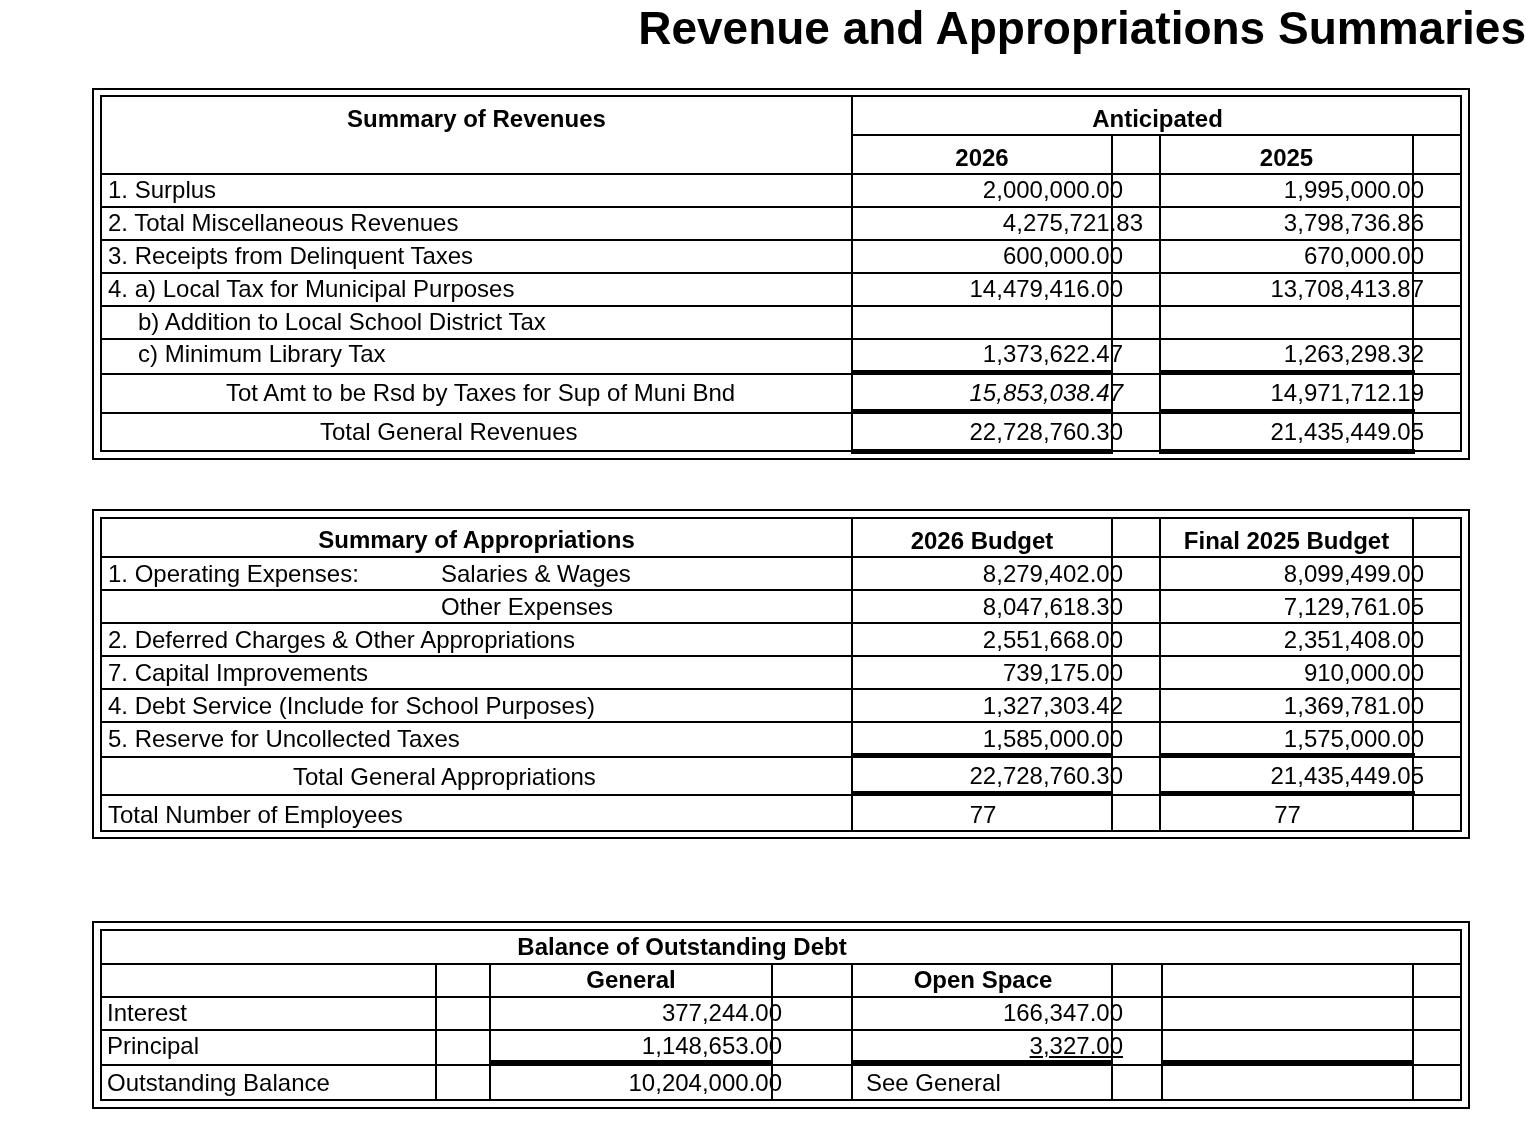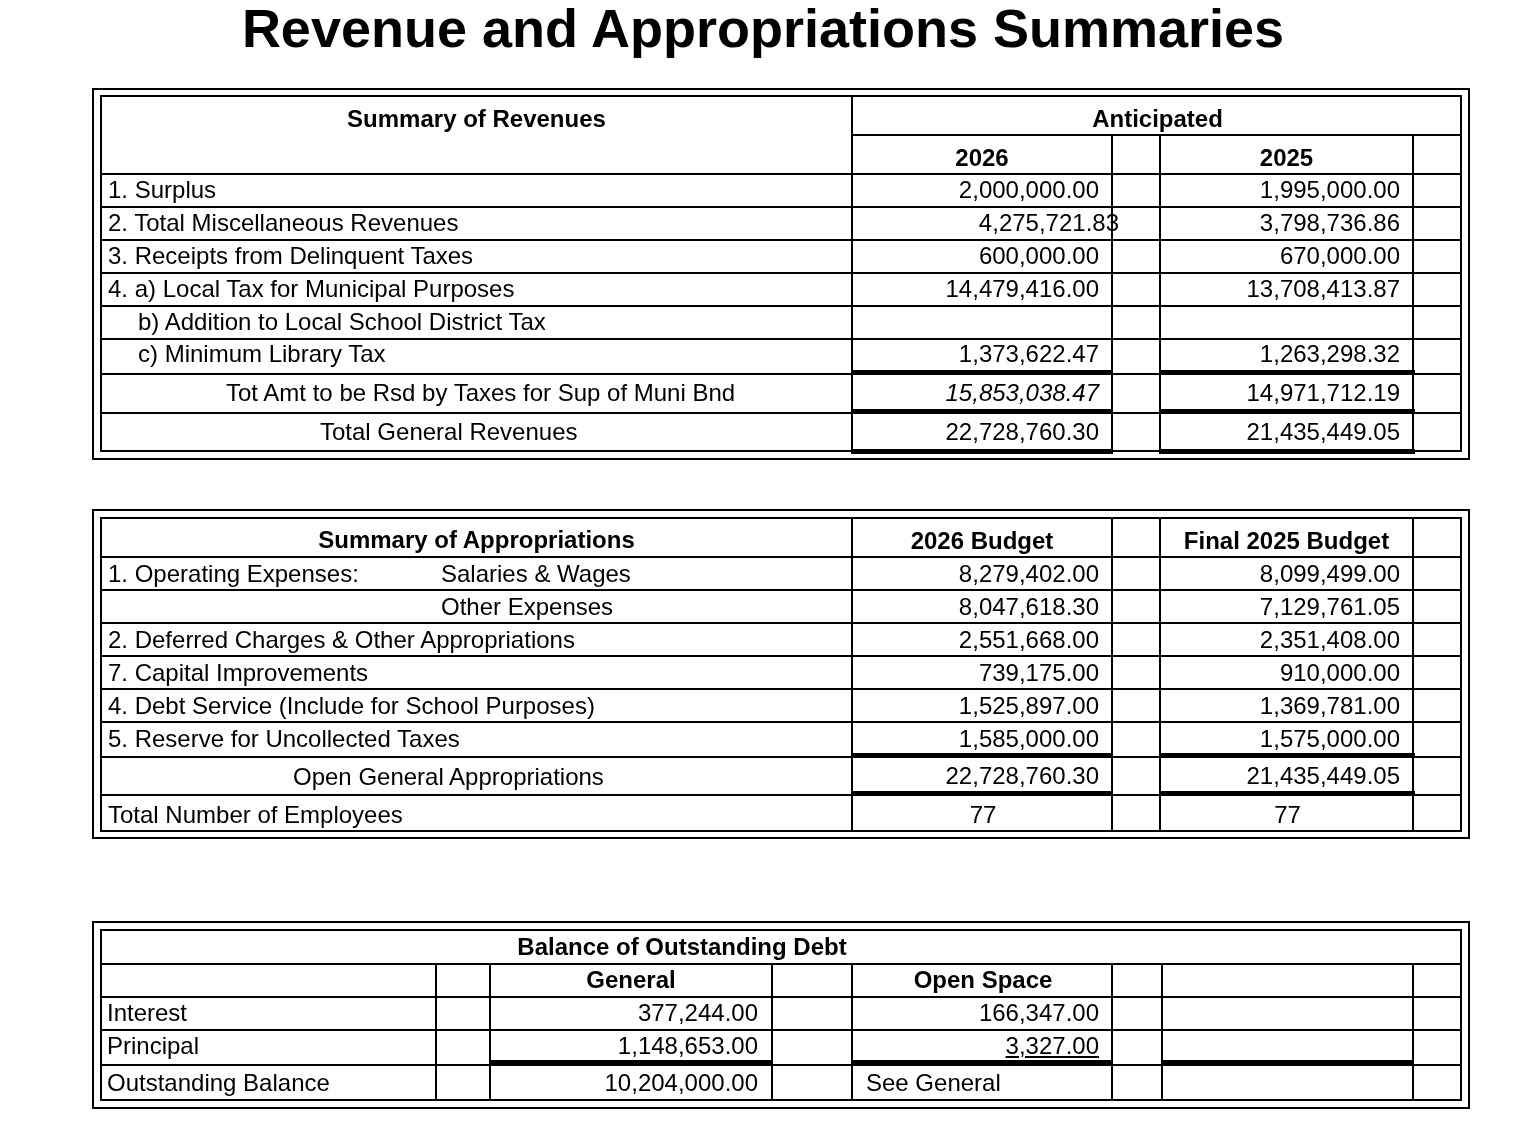--- a/index.html
+++ b/index.html
@@ -1,27 +1,27 @@
 <!DOCTYPE html>
 <html><head>
 <meta charset="utf-8">
 <style>
   html, body { margin: 0; padding: 0; background: #ffffff; }
   body { width: 1526px; height: 1136px; position: relative; overflow: hidden;
          font-family: "Liberation Sans", sans-serif; color: #000; }
-  .title { position: absolute; left: 0; width: 1526px; top: 2px; text-align: center;
-           font-weight: bold; font-size: 54px; line-height: 52px; }
+  .title { position: absolute; left: 0; width: 1526px; top: 2px; text-align: right;
+           font-weight: bold; font-size: 46px; line-height: 52px; }
   .frame { position: absolute; border: 2px solid #000; box-sizing: border-box; }
   .inner { position: absolute; border: 2px solid #000; box-sizing: border-box; }
   .hl { position: absolute; height: 0; border-top: 2px solid #000; }
   .vl { position: absolute; width: 0; border-left: 2px solid #000; }
   .thick { position: absolute; height: 5px; background: #000; }
   .t { position: absolute; font-size: 24px; line-height: 30px; white-space: nowrap; }
   .b { font-weight: bold; }
-  .r { text-align: right; }
+  .r { text-align: right; padding-left: 24px; }
   .c { text-align: center; }
 </style>
 </head>
 <body>
 
 <div class="title">Revenue and Appropriations Summaries</div>
 
 <div>
   <div class="frame" style="left:92px;top:88px;width:1378px;height:372px;"></div>
   <div class="inner" style="left:100px;top:95px;width:1362px;height:357px;"></div>
@@ -136,30 +136,30 @@
     <div class="t r" style="left:853px;top:625px;width:246px;">2,551,668.00</div>
     <div class="t r" style="left:1161px;top:625px;width:239px;">2,351,408.00</div>
   </div>
   <div>
     <div class="t" style="left:108px;top:658px;">7.  Capital Improvements</div>
     <div class="t r" style="left:853px;top:658px;width:246px;">739,175.00</div>
     <div class="t r" style="left:1161px;top:658px;width:239px;">910,000.00</div>
   </div>
   <div>
     <div class="t" style="left:108px;top:691px;">4.  Debt Service (Include for School Purposes)</div>
-    <div class="t r" style="left:853px;top:691px;width:246px;">1,525,897.00</div>
+    <div class="t r" style="left:853px;top:691px;width:246px;">1,327,303.42</div>
     <div class="t r" style="left:1161px;top:691px;width:239px;">1,369,781.00</div>
   </div>
   <div>
     <div class="t" style="left:108px;top:724px;">5.  Reserve for Uncollected Taxes</div>
     <div class="t r" style="left:853px;top:724px;width:246px;">1,585,000.00</div>
     <div class="t r" style="left:1161px;top:724px;width:239px;">1,575,000.00</div>
   </div>
   <div>
-    <div class="t" style="left:293px;top:762px;">Open General Appropriations</div>
+    <div class="t" style="left:293px;top:762px;">Total General Appropriations</div>
     <div class="t r" style="left:853px;top:761px;width:246px;">22,728,760.30</div>
     <div class="t r" style="left:1161px;top:761px;width:239px;">21,435,449.05</div>
   </div>
   <div>
     <div class="t" style="left:108px;top:800px;">Total Number of Employees</div>
     <div class="t c" style="left:853px;top:800px;width:260px;">77</div>
     <div class="t c" style="left:1161px;top:800px;width:253px;">77</div>
   </div>
 </div>
 

